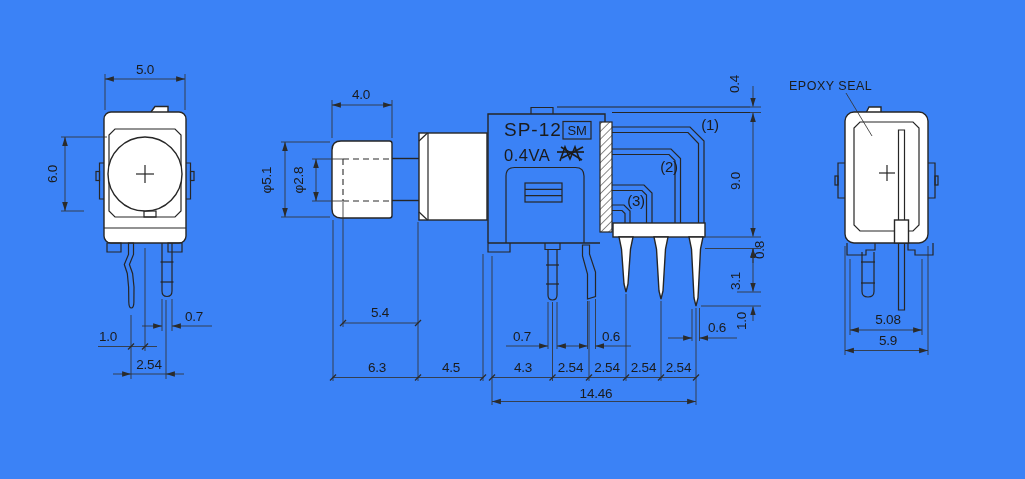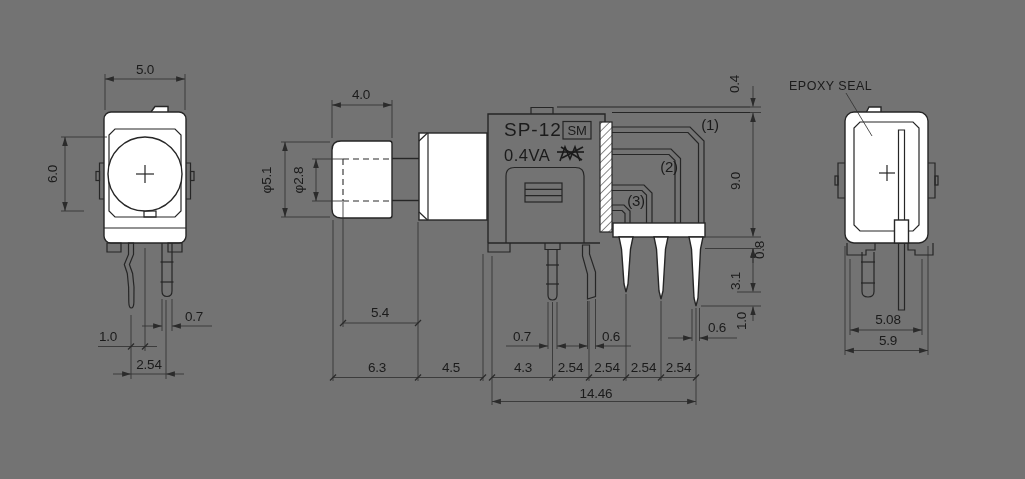--- a/index.html
+++ b/index.html
@@ -1,16 +1,16 @@
 <!DOCTYPE html>
 <html><head>
 <meta charset="utf-8">
 <style>
   html,body{margin:0;padding:0;background:#ffffff;}
-  .stage{width:1025px;height:479px;background:#737373;position:relative;overflow:hidden;}
+  .stage{width:1025px;height:479px;background:#3b82f6;position:relative;overflow:hidden;}
   svg{display:block;font-family:"Liberation Sans","DejaVu Sans",sans-serif;}
   .ol{stroke:#262626;stroke-width:1.4;fill:none;}
   .ol2{stroke:#262626;stroke-width:1.2;fill:none;}
   .olf{stroke:#262626;stroke-width:1.4;fill:#ffffff;}
   .dim{stroke:#333333;stroke-width:0.85;fill:none;}
   .tick{stroke:#2b2b2b;stroke-width:1.2;fill:none;}
   .dsh{stroke:#2b2b2b;stroke-width:1.1;fill:none;stroke-dasharray:6 4;}
   text{fill:#1b1b1b;font-size:13.5px;letter-spacing:-0.2px;}
   .t-part{font-size:19px;letter-spacing:1px;}
   .t-rate{font-size:16.5px;letter-spacing:0.5px;}

